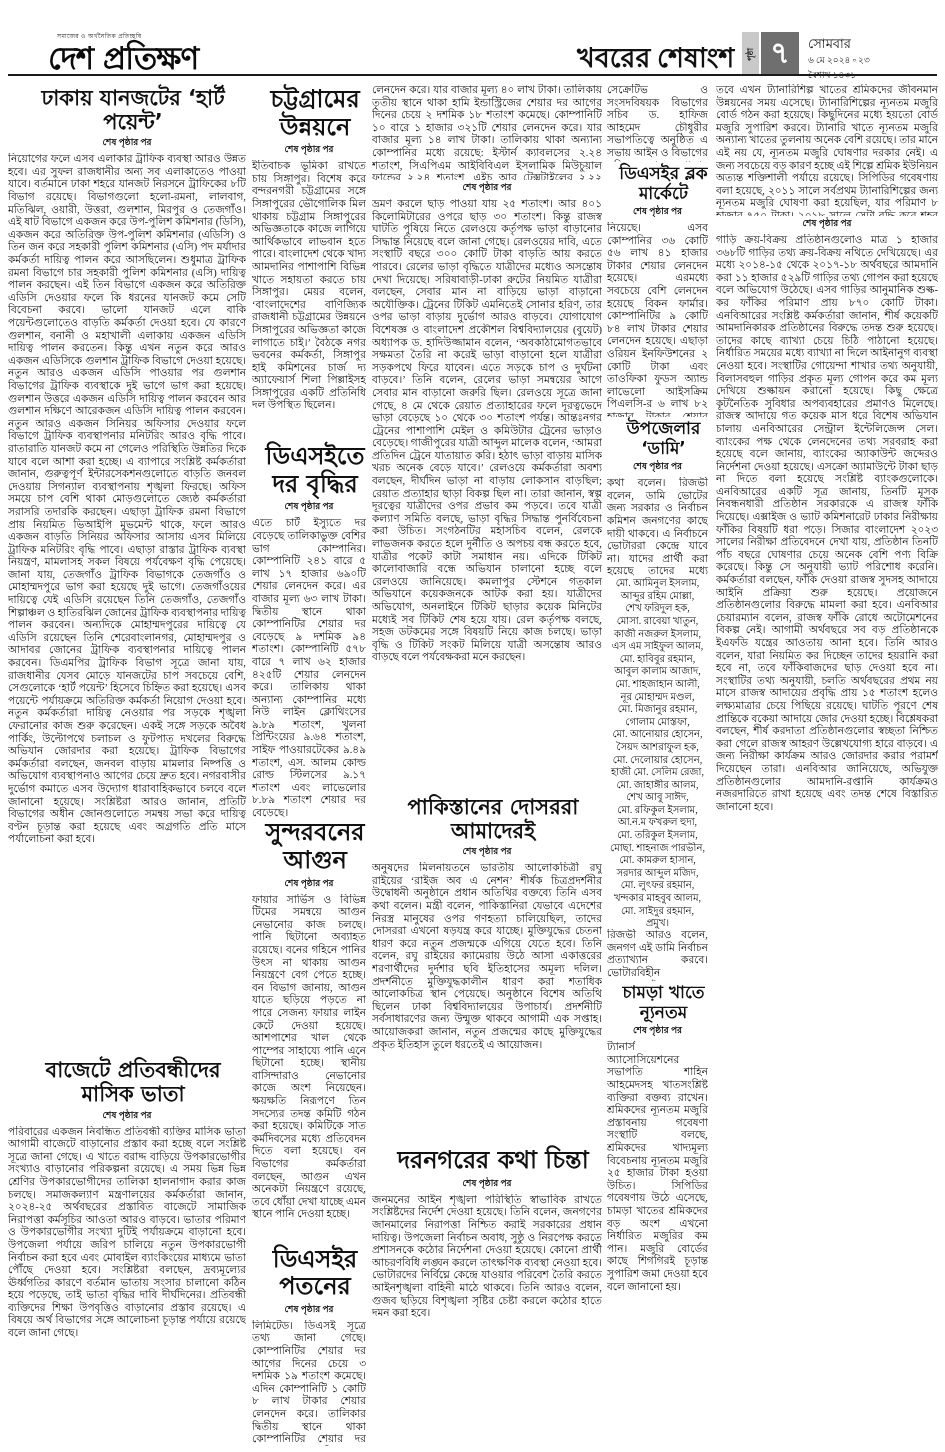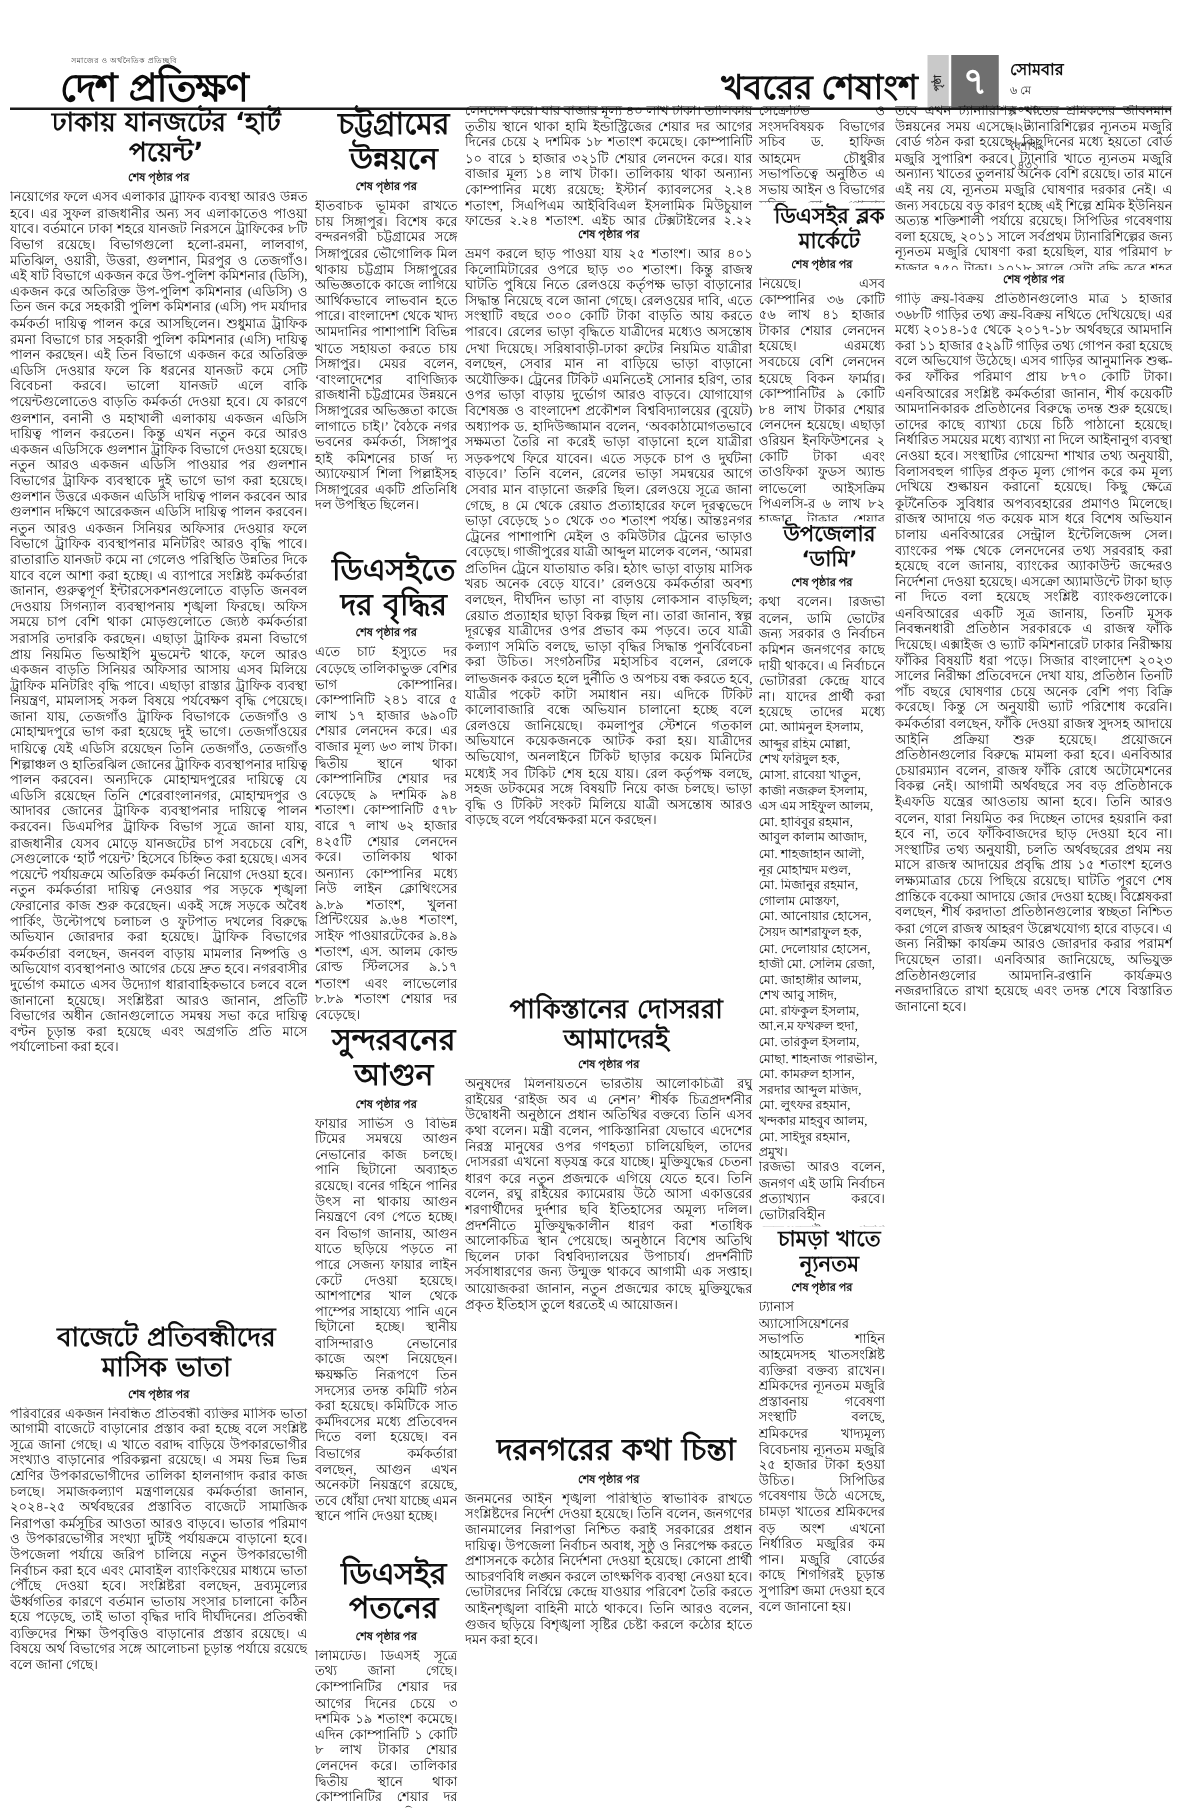--- a/index.html
+++ b/index.html
@@ -1,50 +1,50 @@
 <!DOCTYPE html>
 <html><head>
 <meta charset="utf-8">
 <style>
   html,body{margin:0;padding:0;background:#e8e8e8;}
   #page{position:relative;width:945px;height:1452px;background:#ffffff;overflow:hidden;
         font-family:"Liberation Serif","DejaVu Serif",serif;color:#111;}
   
-  #masthead{position:absolute;left:0;top:16px;width:834px;height:72px;}
+  #masthead{position:absolute;left:0;top:4px;width:834px;height:72px;padding-left:40px;}
   .tagline{position:absolute;left:57px;top:27px;font-size:6px;color:#333;letter-spacing:.5px;}
   .logo{position:absolute;left:48px;top:30px;font-size:31px;font-weight:bold;color:#0b0b0b;
         font-family:"DejaVu Sans","Liberation Sans",sans-serif;letter-spacing:-1px;}
   .section-title{position:absolute;left:577px;top:33px;font-size:27px;font-weight:bold;
         font-family:Liberation Serif, serif;}
   .page-word-box{position:absolute;left:742px;top:28px;width:17px;height:44px;background:#c9c9c9;
         display:flex;align-items:center;justify-content:center;}
   .page-word-box span{transform:rotate(-90deg);font-size:8px;font-weight:bold;color:#222;white-space:nowrap;}
   .page-num-box{position:absolute;left:761px;top:28px;width:38px;height:44px;background:#6f6f6f;
         color:#fff;display:flex;align-items:center;justify-content:center;
         font-size:30px;font-weight:bold;font-family:"DejaVu Sans",sans-serif;}
-  .day{position:absolute;left:808px;top:30px;font-size:13px;font-weight:bold;text-align:right;}
+  .day{position:absolute;left:808px;top:30px;font-size:13px;font-weight:normal;text-align:right;}
   .dateline{position:absolute;left:808px;top:49px;font-size:9px;color:#222;}
   .head-rule{position:absolute;left:8px;top:70px;width:929px;height:2px;background:#1a1a1a;}
   
   .col{position:absolute;top:84px;overflow:hidden;}
   #col-a{left:8px;width:238px;height:1362px;}
   #col-b{left:252px;width:114px;height:1362px;}
   #col-c{left:372px;width:230px;height:1362px;}
   #col-d{left:607px;width:101px;height:1362px;}
   #col-e{left:716px;width:222px;height:1362px;}
   .headline{font-family:"DejaVu Sans","Liberation Sans",sans-serif;font-weight:bold;
         text-align:center;line-height:1.15;margin:2px 0 1px 12px;}
   .h-xl{font-size:21px;}
   .h-lg{font-size:24px;}
   .h-md{font-size:17px;}
   .continued{text-align:center;font-size:9px;font-weight:bold;margin-bottom:3px;}
   .body{font-size:10.5px;line-height:12.6px;text-align:justify;overflow:hidden;
         word-break:break-word;}
   .body.first-lead{margin-top:0;}
-  .name-list{font-size:10px;line-height:12.6px;overflow:hidden;}
+  .name-list{font-size:10px;line-height:12.6px;overflow:hidden;text-align:center;}
   .name-list div{white-space:nowrap;overflow:hidden;}
 </style>
 </head>
 <body>
 
 <div id="page">
 
   <div id="masthead">
     <div class="tagline">সমাজের ও অর্থনৈতিক প্রতিচ্ছবি</div>
     <div class="logo">দেশ প্রতিক্ষণ</div>

